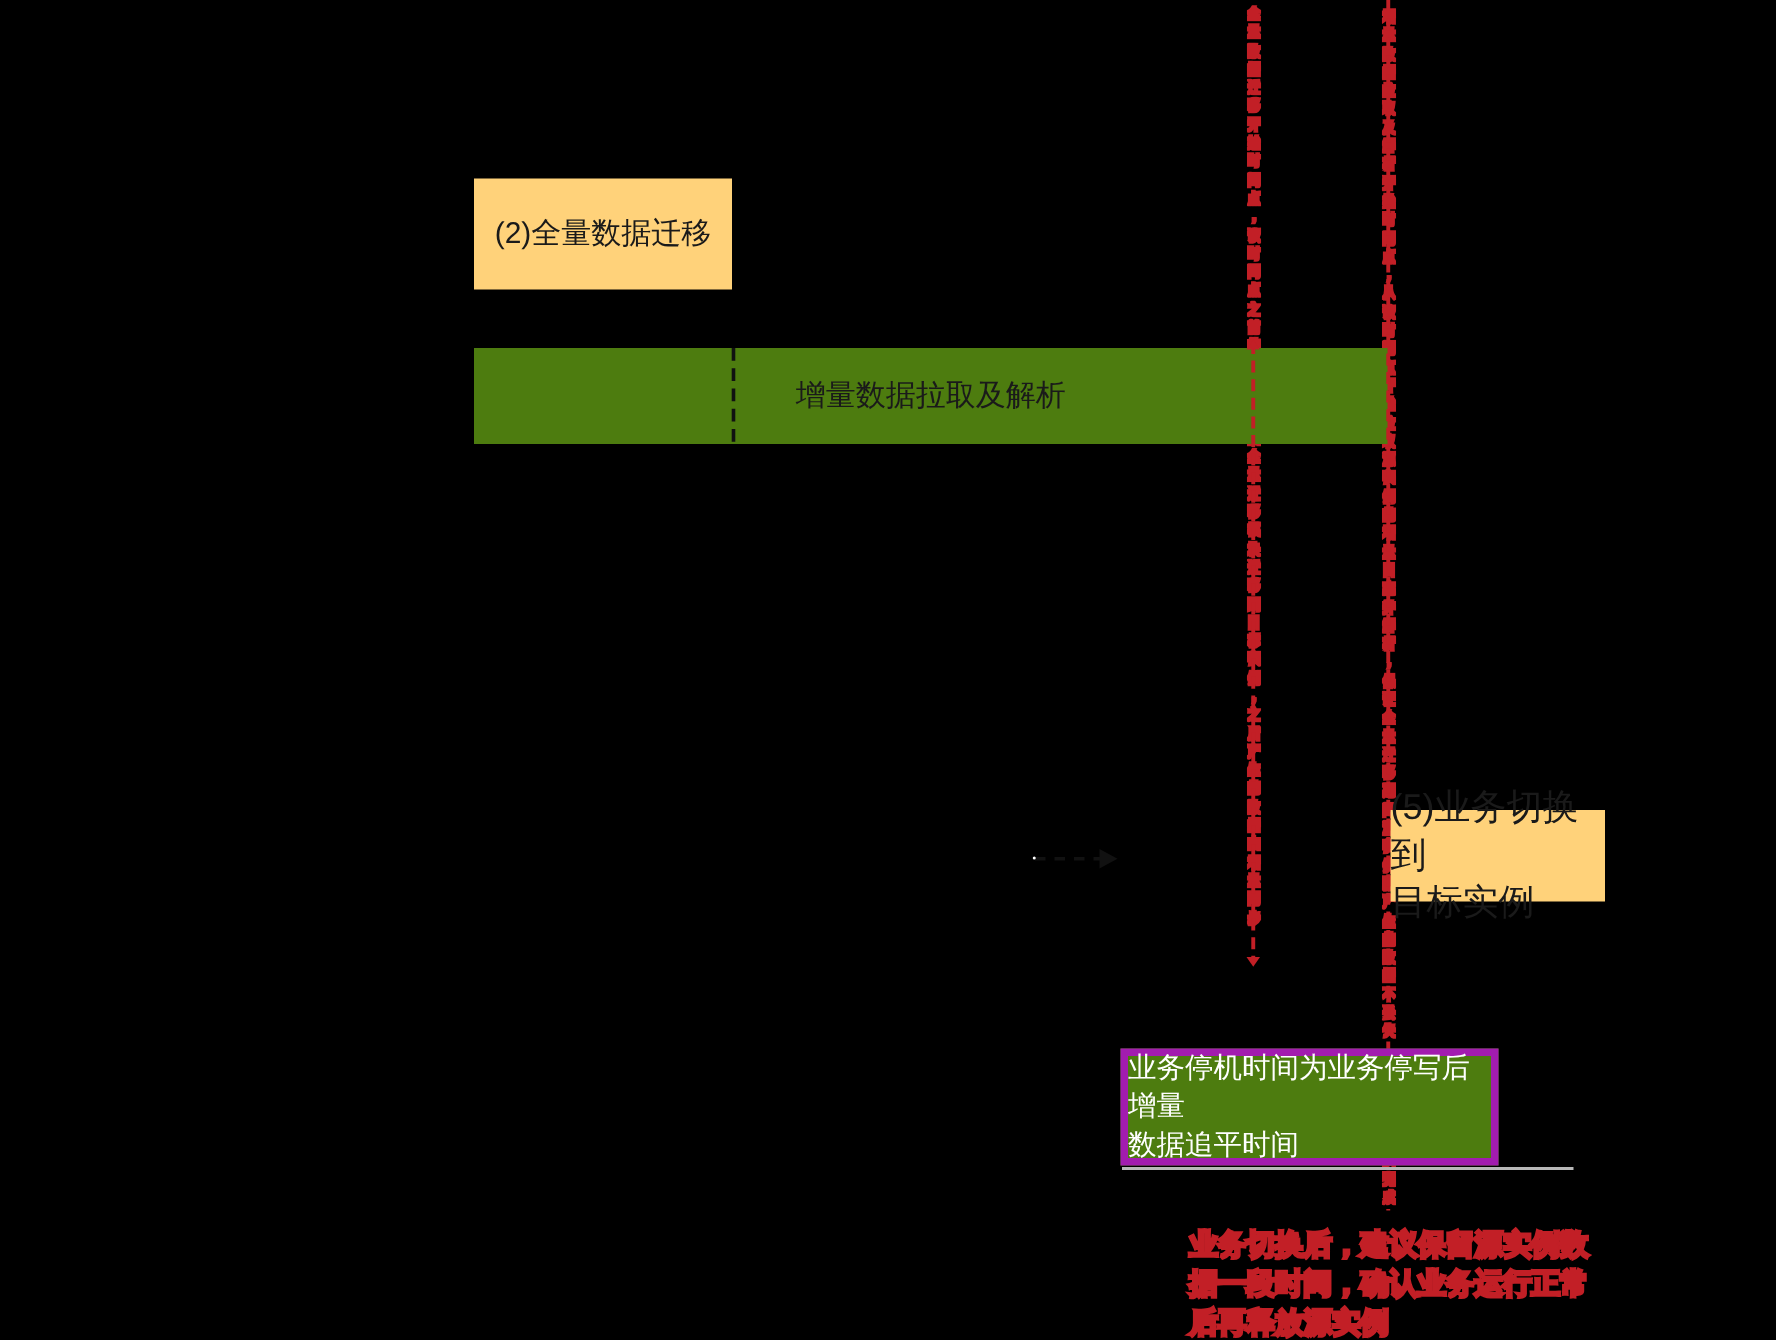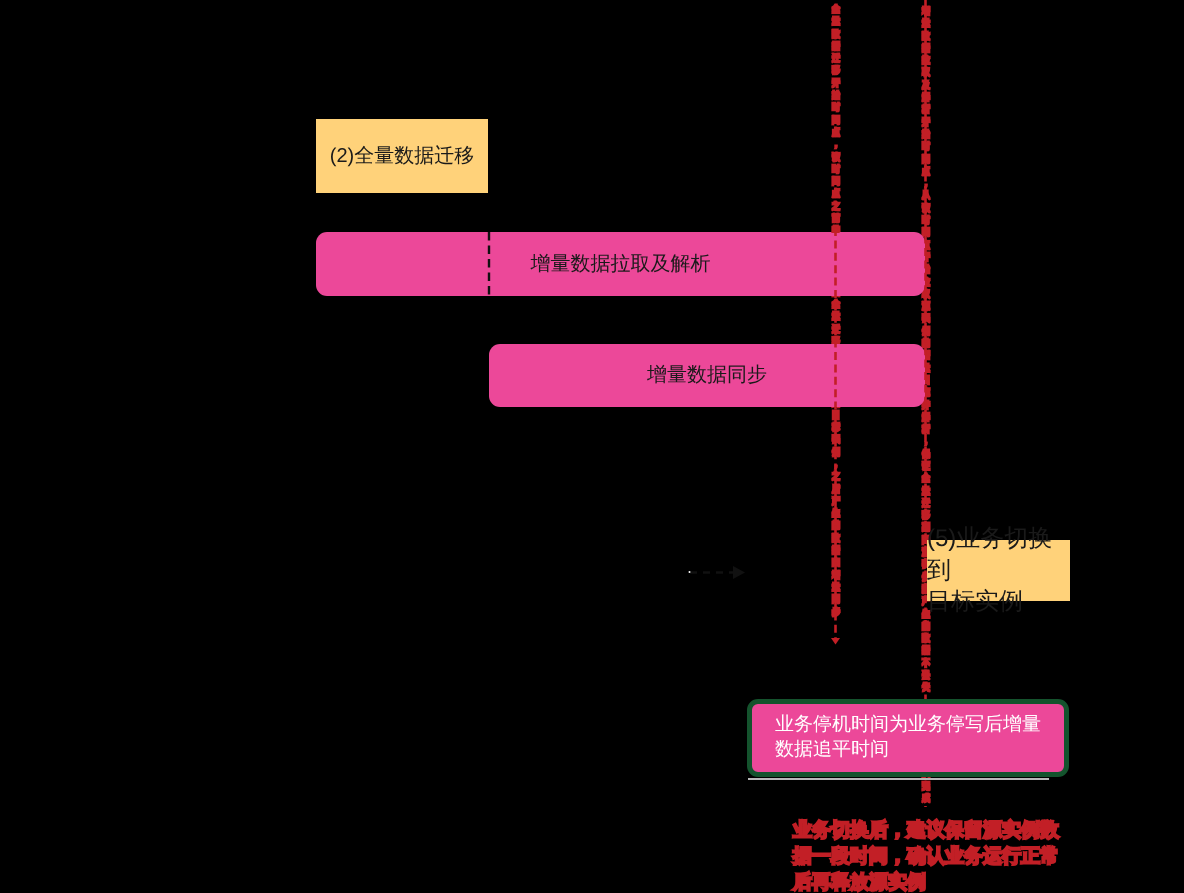--- a/index.html
+++ b/index.html
@@ -6,44 +6,44 @@
   body{width:1184px;height:893px;overflow:hidden;
        font-family:"Liberation Sans","DejaVu Sans",sans-serif;
        -webkit-font-smoothing:antialiased;text-rendering:geometricPrecision;}
   #stage{position:relative;width:1184px;height:893px;background:#000;overflow:hidden;}
 
   .node{position:absolute;box-sizing:border-box;display:flex;align-items:center;
         justify-content:center;text-align:left;line-height:1.22;white-space:pre-line;
         z-index:3;}
 
   .orange{background:#ffd27a;color:#1a1a1a;}
-  .blue{background:#ec4899;color:#1a1a1a;border-radius:11px;}
+  .blue{background:#4d7c0f;color:#1a1a1a;}
 
   
   
   .vlabel{position:absolute;color:#c21f26;font-size:9px;width:10px;
           text-align:center;z-index:1;font-weight:700;
           -webkit-text-stroke:2.3px #c21f26;}
   .vlabel span{display:block;height:10.3px;line-height:10.3px;overflow:hidden;
                margin-bottom:2px;transform:scaleY(1.1) scaleX(0.94);}
 
 
   .redtext{position:absolute;color:#c21f26;line-height:26px;white-space:normal;
            font-weight:700;-webkit-text-stroke:2.3px #c21f26;letter-spacing:0px;}
 
   
   #box-full   {left:316px; top:119px; width:172px; height:74px; font-size:20px;}
   #bar-pull   {left:316px; top:232px; width:609px; height:64px; font-size:20px;}
   #bar-sync   {left:489px; top:344px; width:436px; height:63px; font-size:20px;}
   #box-stop   {left:691px; top:540px; width:144px; height:61px; font-size:20px;}
   #box-switch {left:927px; top:540px; width:143px; height:61px; font-size:24px;
                line-height:1.32;}
-  #box-note   {left:747px; top:699px; width:322px; height:78px; font-size:19px;
-               color:#ffffff; border:5px solid #14532d;
-               z-index:8; line-height:1.32;font-family:Liberation Mono, monospace;}
+  #box-note   {left:747px; top:699px; width:252px; height:78px; font-size:19px;
+               color:#ffffff; border:5px solid #a21caf;
+               z-index:8; line-height:1.32;}
   #box-note-shadow{position:absolute;left:748px;top:778px;width:301px;height:2px;
                    background:#b8b8b8;z-index:8;}
 
   #bl1 {position:absolute;left:0;top:0;z-index:5;pointer-events:none;}
   #bl1 line{stroke:#111;stroke-width:2.4;stroke-dasharray:8.5 5;}
 
 
   #vl1 {left:831px; top:4px;}
   #vl2 {left:921px; top:6px;}
 
@@ -180,21 +180,20 @@
       <span>切</span>
       <span>换</span>
       <span>完</span>
       <span>成</span>
     </div>
 
   <div class="node orange" id="box-full">(2)全量数据迁移</div>
 
   <div class="node blue" id="bar-pull">增量数据拉取及解析</div>
 
-  <div class="node blue" id="bar-sync">增量数据同步</div>
 
 
   <div class="node orange" id="box-switch">(5)业务切换到
 目标实例</div>
 
   <div class="node blue" id="box-note">业务停机时间为业务停写后增量
 数据追平时间</div>
   <div id="box-note-shadow"></div>
 
   <svg id="bl1" width="1184" height="893">

